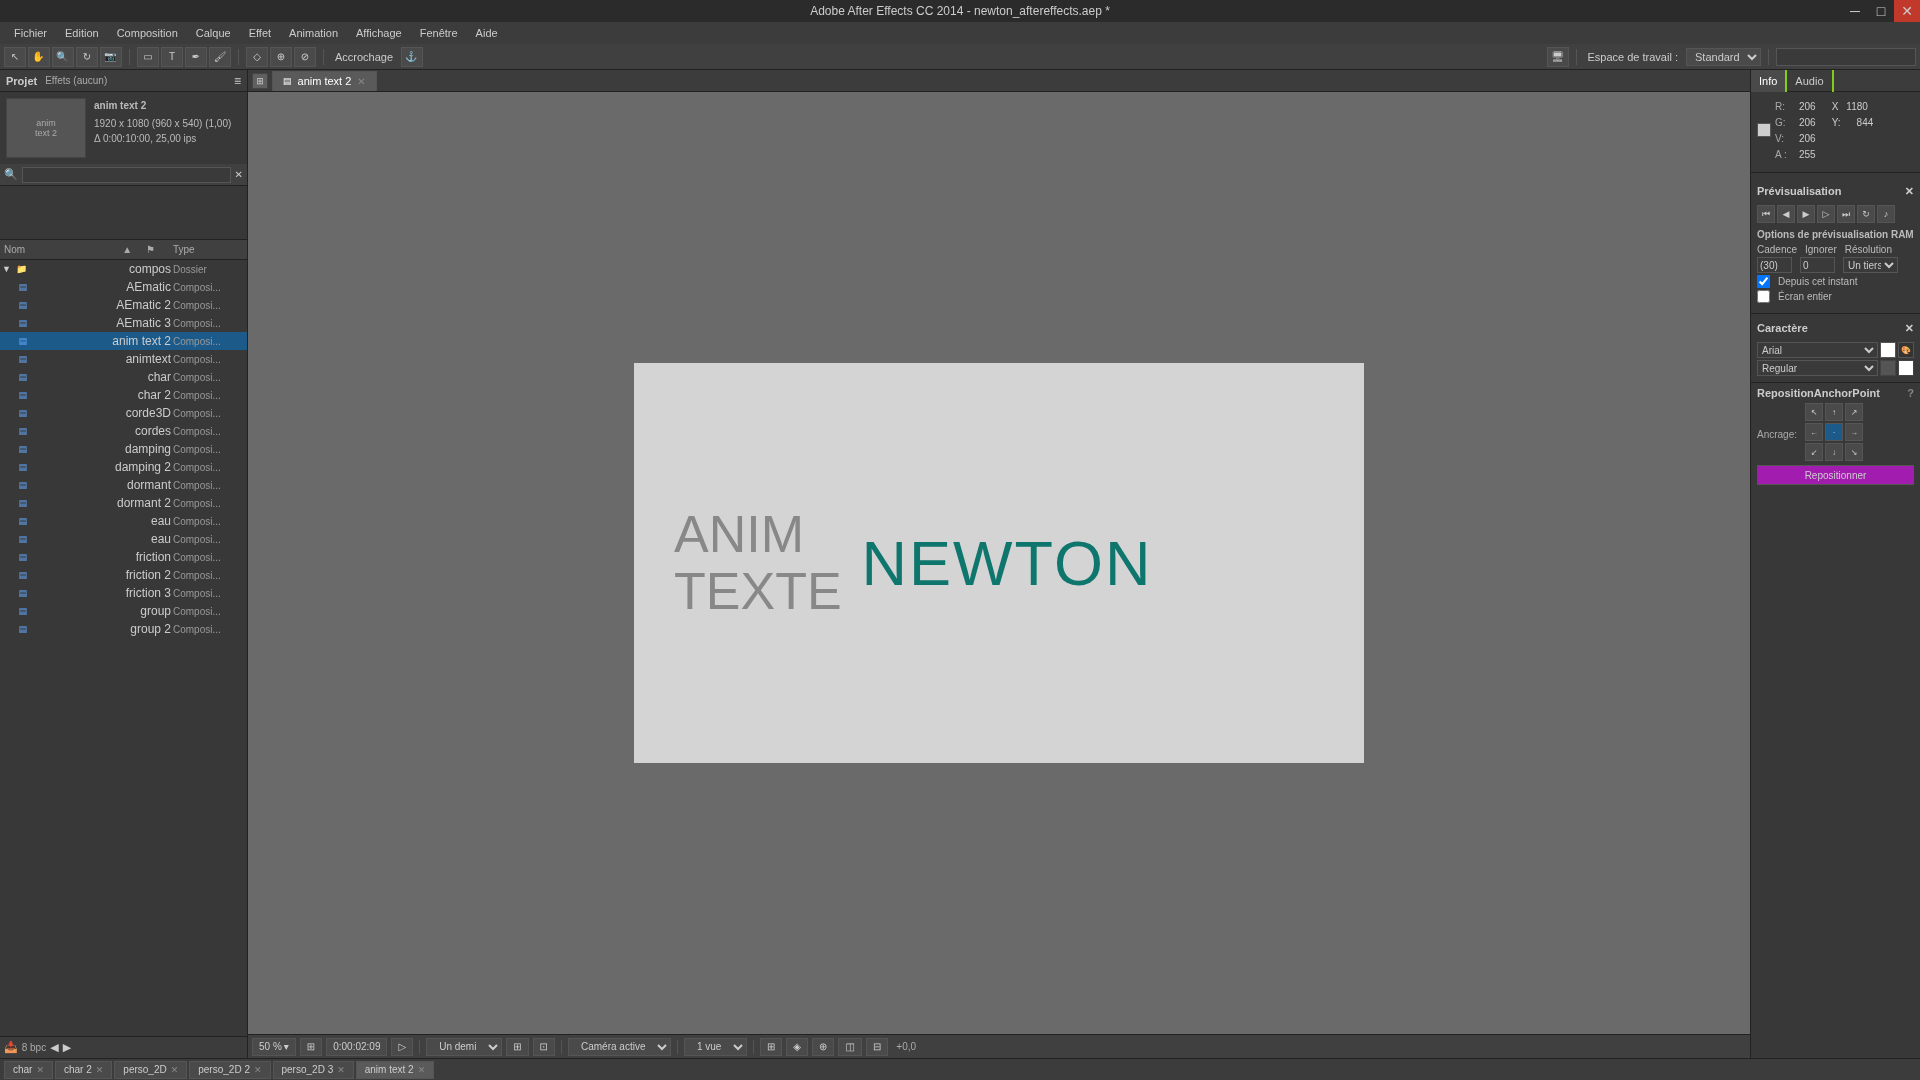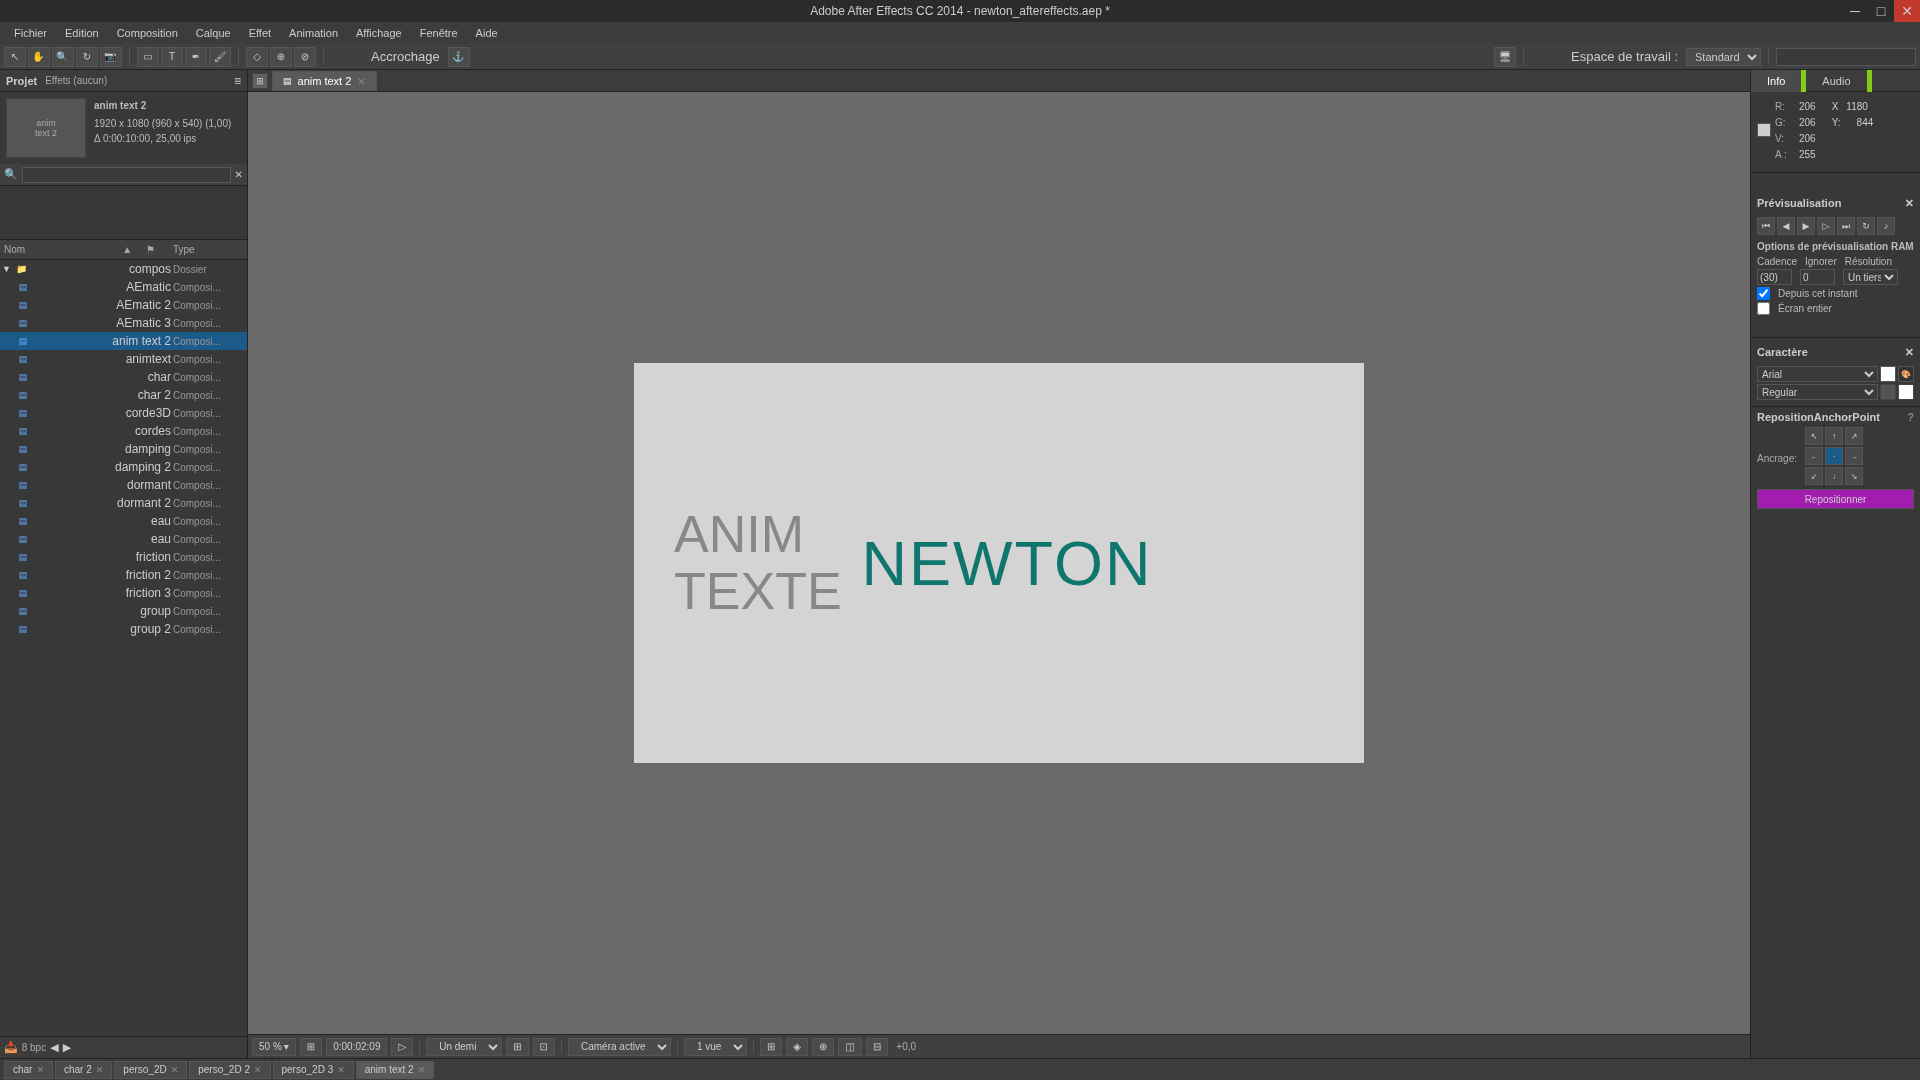--- a/index.html
+++ b/index.html
@@ -87,24 +87,23 @@
       font-size: 10px;
       color: #ccc;
     }
     .toolbar-separator {
       width: 1px;
       height: 16px;
       background: #555;
       margin: 0 3px;
     }
     .toolbar-label {
-      font-size: 13px;
+      font-size: 11px;
       color: #ccc;
       padding: 0 4px;
-      margin-left: 36px;
     }
     .workspace-select {
       background: #4a4a4a;
       border: 1px solid #555;
       color: #ccc;
       font-size: 11px;
       height: 18px;
       padding: 0 4px;
     }
     .search-box {
@@ -365,27 +364,27 @@
       display: flex;
       flex-direction: column;
     }
     #info-audio-tabs {
       display: flex;
       height: 22px;
       background: #3c3c3c;
       border-bottom: 1px solid #222;
     }
     .info-tab {
-      padding: 0 16px;
+      padding: 0 8px;
       height: 22px;
       display: flex;
       align-items: center;
       font-size: 11px;
       cursor: pointer;
-      border-right: 5px solid #84cc16;
+      border-right: 2px solid #84cc16;
     }
     .info-tab.active { background: #4a4a4a; color: #fff; }
 
     #info-panel {
       padding: 6px;
     }
     .info-row {
       display: flex;
       align-items: center;
       height: 16px;
@@ -397,21 +396,21 @@
     .info-color-box {
       width: 14px;
       height: 14px;
       background: rgb(206,206,206);
       border: 1px solid #555;
       margin-right: 4px;
     }
 
     #preview-panel {
       border-top: 1px solid #222;
-      padding: 20px 6px;
+      padding: 8px 6px;
     }
     .preview-panel-header {
       height: 20px;
       display: flex;
       align-items: center;
       justify-content: space-between;
       font-size: 11px;
       font-weight: bold;
       color: #ccc;
       margin-bottom: 4px;

